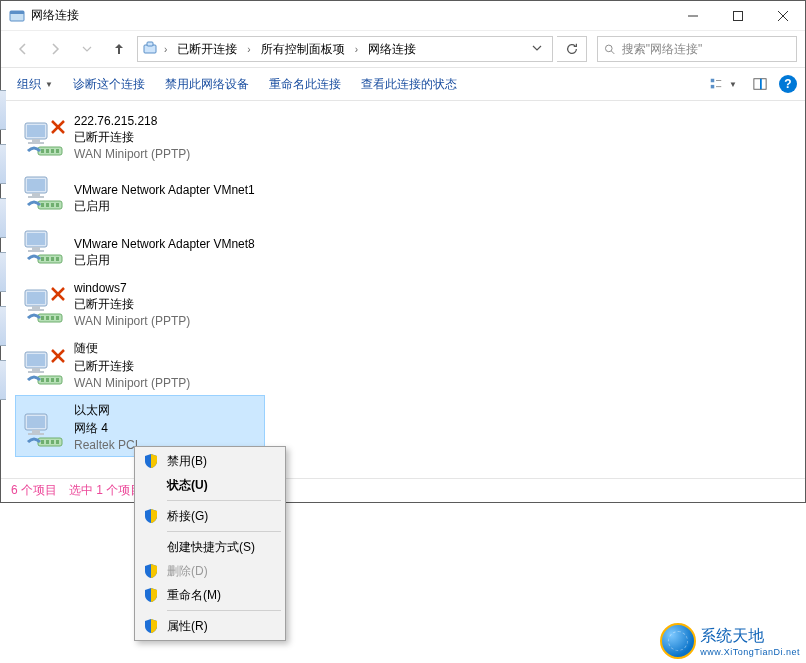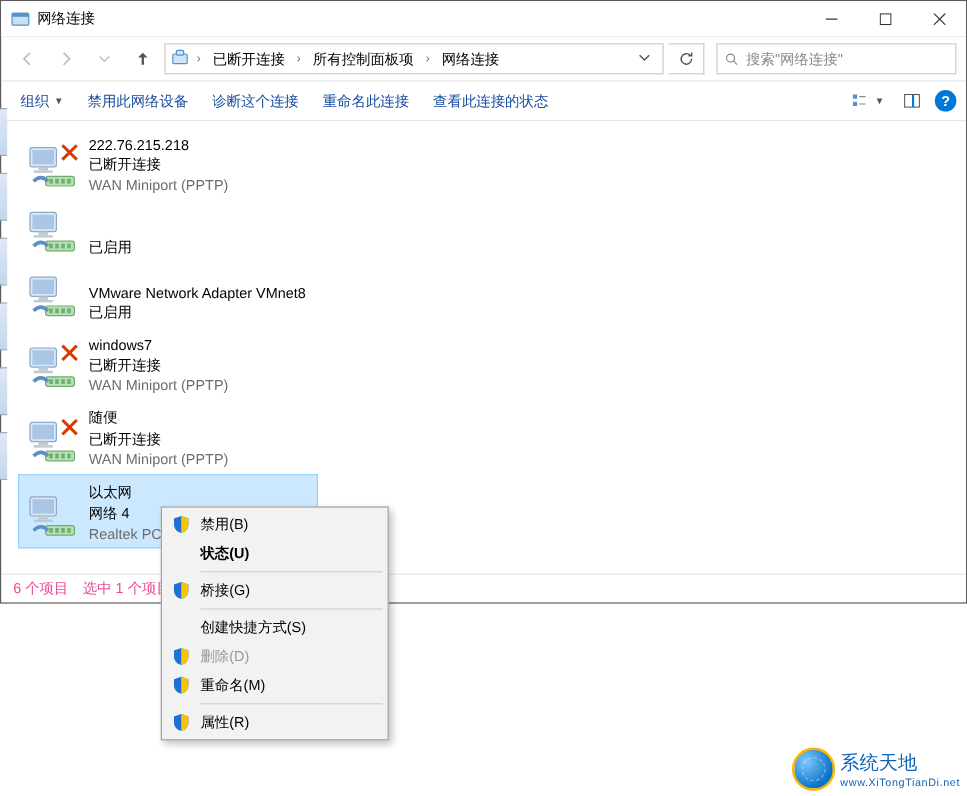--- a/index.html
+++ b/index.html
@@ -39,21 +39,21 @@
   .listpane { flex: 1; padding: 6px 4px 6px 14px; overflow: auto; }
   .preview { width: 280px; border-left: 1px solid #eee; display: flex; align-items: center; justify-content: center; color: #666; font-size: 12px; }
   .conn { display: flex; align-items: flex-end; padding: 4px 6px; gap: 8px; width: 250px; border: 1px solid transparent; }
   .conn.selected { background: #cce8ff; border: 1px solid #99d1ff; }
   .conn .cicon { width: 44px; height: 44px; flex-shrink: 0; position: relative; }
   .conn .ctext { display: flex; flex-direction: column; gap: 1px; padding-top: 2px; }
   .conn .cname { font-size: 12px; color: #000; }
   .conn .cstatus { font-size: 12px; color: #000; }
   .conn .cdev { font-size: 12px; color: #6d6d6d; }
   
-  .ctxmenu { position: absolute; left: 134px; top: 422px; width: 190px; background: #f2f2f2; border: 1px solid #a0a0a0; box-shadow: 3px 3px 6px rgba(0,0,0,0.25); padding: 2px; z-index: 20; }
+  .ctxmenu { position: absolute; left: 134px; top: 446px; width: 152px; background: #f2f2f2; border: 1px solid #a0a0a0; box-shadow: 3px 3px 6px rgba(0,0,0,0.25); padding: 2px; z-index: 20; }
   .ctxitem { height: 24px; display: flex; align-items: center; padding-left: 30px; position: relative; font-size: 12px; }
   .ctxitem.bold { font-weight: bold; }
   .ctxitem.disabled { color: #9a9a9a; }
   .ctxitem .shield { position: absolute; left: 6px; width: 16px; height: 16px; }
   .ctxsep { height: 1px; background: #d0d0d0; margin: 3px 2px 3px 30px; }
   
   .statusbar { height: 24px; border-top: 1px solid #e5e5e5; display: flex; align-items: center; padding: 0 10px; gap: 12px; font-size: 12px; color: #ec4899; }
   .statusbar .sc { display:flex; align-items:center; gap:6px; }
   
   .watermark { position: absolute; right: 6px; bottom: 4px; display: flex; align-items: center; gap: 4px; z-index: 5; }
@@ -155,22 +155,22 @@
         </svg>
       <input type="text" placeholder="搜索&quot;网络连接&quot;" style="">
     </div>
   </div>
 
   <div class="cmdbar">
     <div class="cmditem">
         <span>组织</span>
         <span class="tri">▼</span>
       </div>
+    <div class="cmditem">诊断这个连接</div>
     <div class="cmditem">禁用此网络设备</div>
-    <div class="cmditem">诊断这个连接</div>
     <div class="cmditem">重命名此连接</div>
     <div class="cmditem">查看此连接的状态</div>
     <div class="cmdright">
       <div class="cmdicon split">
         <svg width="14" height="14" viewBox="0 0 16 16">
             <rect x="2" y="2" width="4" height="4" fill="#5a8fc7"></rect>
             <rect x="2" y="9" width="4" height="4" fill="#5a8fc7"></rect>
             <line x1="8" y1="4" x2="14" y2="4" stroke="#888"></line>
             <line x1="8" y1="11" x2="14" y2="11" stroke="#888"></line>
           </svg>
@@ -217,20 +217,21 @@
     <rect x="6" y="25" width="16" height="2" fill="#c0c8d0"></rect>
     <rect x="16" y="30" width="24" height="8" rx="2" fill="#b7e0b7" stroke="#6faf6f"></rect>
     <rect x="19" y="32" width="3" height="4" fill="#6faf6f"></rect>
               <rect x="24" y="32" width="3" height="4" fill="#6faf6f"></rect>
               <rect x="29" y="32" width="3" height="4" fill="#6faf6f"></rect>
               <rect x="34" y="32" width="3" height="4" fill="#6faf6f"></rect>
     <path d="M6 34 C 10 30, 14 30, 18 34" fill="none" stroke="#5a8fc7" stroke-width="3"></path>
 
   </svg></div>
     <div class="ctext">
+      <div class="cname">VMware Network Adapter VMnet1</div>
       <div class="cstatus">已启用</div>
 
     </div>
         </div>
         <div class="conn">
     <div class="cicon"><svg viewBox="0 0 44 44" width="44" height="44">
     <rect x="3" y="6" width="22" height="16" rx="2" fill="#dbe7f5" stroke="#8aa8c8"></rect>
     <rect x="5" y="8" width="18" height="12" fill="#a9c6e6"></rect>
     <rect x="10" y="22" width="8" height="3" fill="#c0c8d0"></rect>
     <rect x="6" y="25" width="16" height="2" fill="#c0c8d0"></rect>

